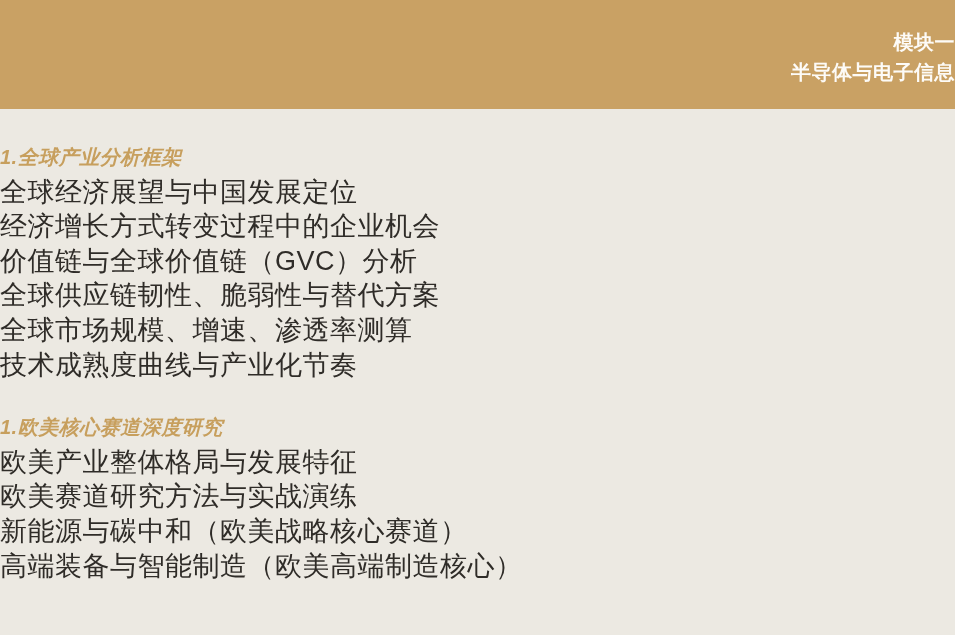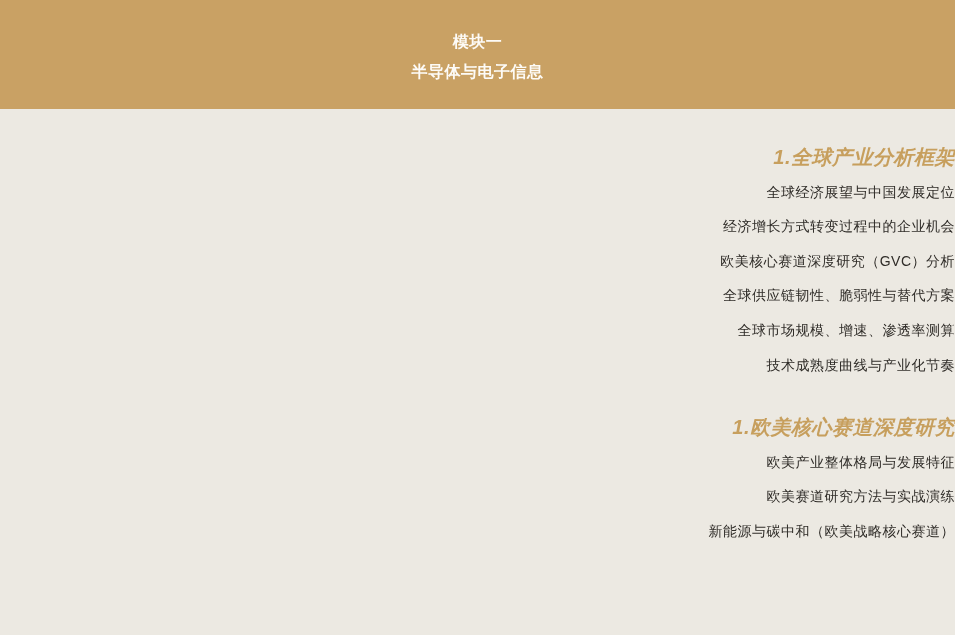--- a/index.html
+++ b/index.html
@@ -22,41 +22,42 @@
   }
   .banner {
     box-sizing: border-box;
     width: 955px;
     height: 109px;
     background: #C9A164;
     padding-top: 27px;
     text-align: center;
   }
   .banner-line {
-    font-size: 16px;
+    font-size: 20px;
     line-height: 30px;
     font-weight: bold;
     color: #FDFBF7;
     letter-spacing: 0.5px;
+    text-align: right;
   }
   .content {
     box-sizing: border-box;
     padding-top: 31px;
-    text-align: right;
+    text-align: left;
   }
   .section-heading {
     font-size: 20px;
     line-height: 34.6px;
     font-weight: bold;
     font-style: italic;
     color: #C79F5D;
     letter-spacing: 0.5px;
   }
   .section-item {
-    font-size: 14px;
+    font-size: 27px;
     line-height: 34.6px;
     font-weight: 400;
     color: #2F2C28;
     letter-spacing: 0.5px;
   }
   .section-gap {
     height: 28px;
   }
 </style>
 </head>
@@ -68,30 +69,31 @@
     <div class="banner-line">模块一</div>
     <div class="banner-line">半导体与电子信息</div>
   </header>
 
   <main class="content">
 
     <section>
       <div class="section-heading">1.全球产业分析框架</div>
       <div class="section-item">全球经济展望与中国发展定位</div>
       <div class="section-item">经济增长方式转变过程中的企业机会</div>
-      <div class="section-item">欧美核心赛道深度研究（GVC）分析</div>
+      <div class="section-item">价值链与全球价值链（GVC）分析</div>
       <div class="section-item">全球供应链韧性、脆弱性与替代方案</div>
       <div class="section-item">全球市场规模、增速、渗透率测算</div>
       <div class="section-item">技术成熟度曲线与产业化节奏</div>
     </section>
 
     <div class="section-gap"></div>
 
     <section>
       <div class="section-heading">1.欧美核心赛道深度研究</div>
       <div class="section-item">欧美产业整体格局与发展特征</div>
       <div class="section-item">欧美赛道研究方法与实战演练</div>
       <div class="section-item">新能源与碳中和（欧美战略核心赛道）</div>
+      <div class="section-item">高端装备与智能制造（欧美高端制造核心）</div>
     </section>
 
   </main>
 
 </div>
 
 </body></html>

